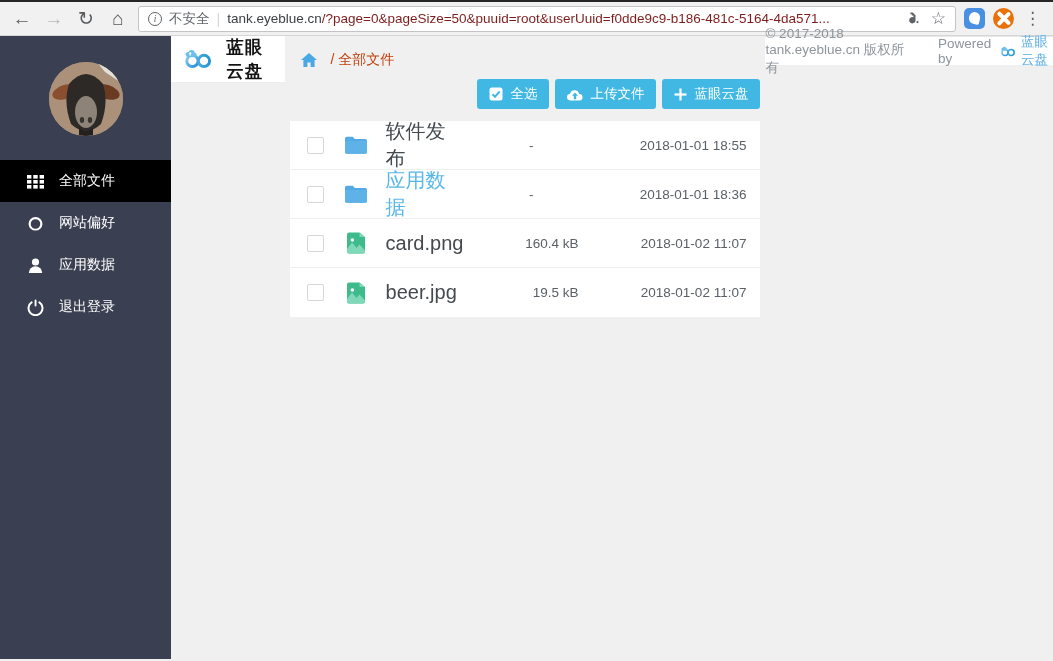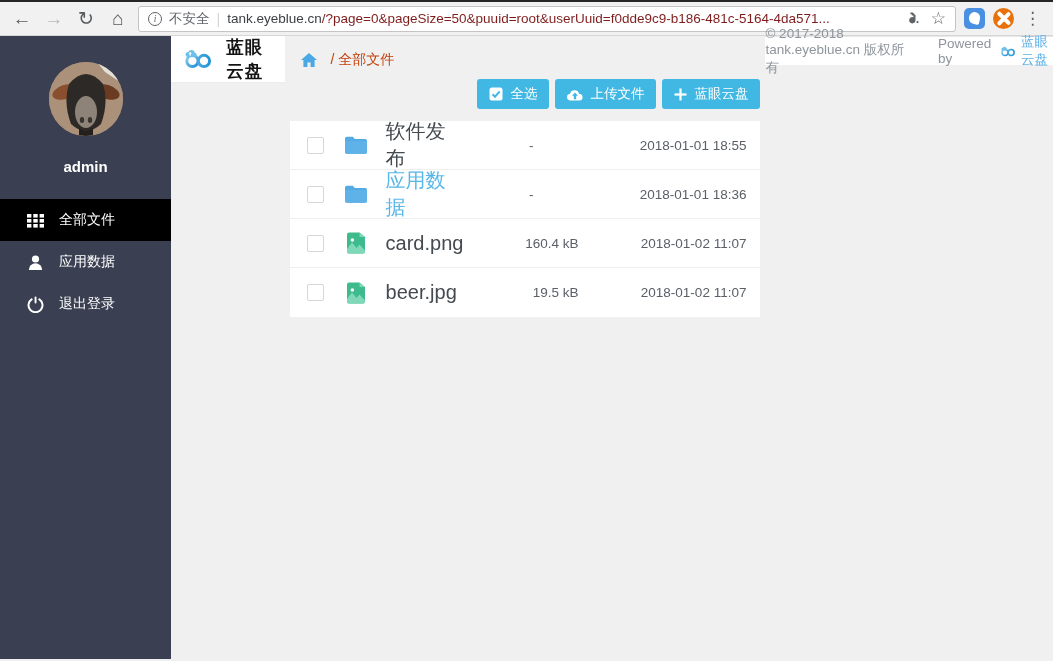--- a/index.html
+++ b/index.html
@@ -115,21 +115,20 @@
           <polygon points="48,0 74,0 74,22 56,10" fill="#e3e0da"></polygon>
           <ellipse cx="16" cy="30" rx="13" ry="7" fill="#8a4f2f" transform="rotate(-18 16 30)"></ellipse>
           <ellipse cx="58" cy="30" rx="13" ry="7" fill="#6b3a22" transform="rotate(18 58 30)"></ellipse>
           <path d="M20 22 Q37 2 54 22 Q60 40 52 62 Q37 76 22 62 Q14 40 20 22Z" fill="#2d2926"></path>
           <ellipse cx="37" cy="50" rx="11" ry="16" fill="#8d8378"></ellipse>
           <ellipse cx="33" cy="58" rx="2.2" ry="3" fill="#3a3430"></ellipse>
           <ellipse cx="41" cy="58" rx="2.2" ry="3" fill="#3a3430"></ellipse>
           <path d="M30 66 Q37 71 44 66 L44 74 L30 74Z" fill="#24201e"></path>
         </svg>
       </div>
-      <div class="username">admin</div>
       <nav class="menu">
         <div class="menu-item active">
           <span class="mi-ic">
             <svg width="17" height="17" viewBox="0 0 17 17">
                 <g fill="#fff">
                   <rect x="0" y="2" width="4.4" height="3.6"></rect>
                   <rect x="6.3" y="2" width="4.4" height="3.6"></rect>
                   <rect x="12.6" y="2" width="4.4" height="3.6"></rect>
                   <rect x="0" y="7" width="4.4" height="3.6"></rect>
                   <rect x="6.3" y="7" width="4.4" height="3.6"></rect>
@@ -138,20 +137,30 @@
                   <rect x="6.3" y="12" width="4.4" height="3.6"></rect>
                   <rect x="12.6" y="12" width="4.4" height="3.6"></rect>
                 </g>
               </svg>
           </span>
           <span>全部文件</span>
         </div>
         <div class="menu-item">
           <span class="mi-ic">
             <svg width="17" height="17" viewBox="0 0 17 17">
+                <path d="M8.5 2 a7 7 0 0 1 7 7 l-2.2 0 a4.8 4.8 0 0 0 -9.6 0 l-2.2 0 a7 7 0 0 1 7-7Z" fill="#fff"></path>
+                <path d="M8.5 15.5 a7 7 0 0 1 -7-6.5 h2.2 a4.8 4.8 0 0 0 9.6 0 h2.2 a7 7 0 0 1 -7 6.5Z" fill="#fff"></path>
+                <rect x="7.7" y="5" width="1.6" height="5" rx="0.8" fill="#3a3f51" transform="rotate(40 8.5 9)"></rect>
+              </svg>
+          </span>
+          <span>网站偏好</span>
+        </div>
+        <div class="menu-item">
+          <span class="mi-ic">
+            <svg width="17" height="17" viewBox="0 0 17 17">
                 <circle cx="8.5" cy="5" r="3.6" fill="#fff"></circle>
                 <path d="M1.8 16 a6.7 6.7 0 0 1 13.4 0Z" fill="#fff"></path>
               </svg>
           </span>
           <span>应用数据</span>
         </div>
         <div class="menu-item">
           <span class="mi-ic">
             <svg width="17" height="17" viewBox="0 0 17 17">
                 <path d="M4.6 3.4 a7 7 0 1 0 7.8 0" fill="none" stroke="#fff" stroke-width="2" stroke-linecap="round"></path>

